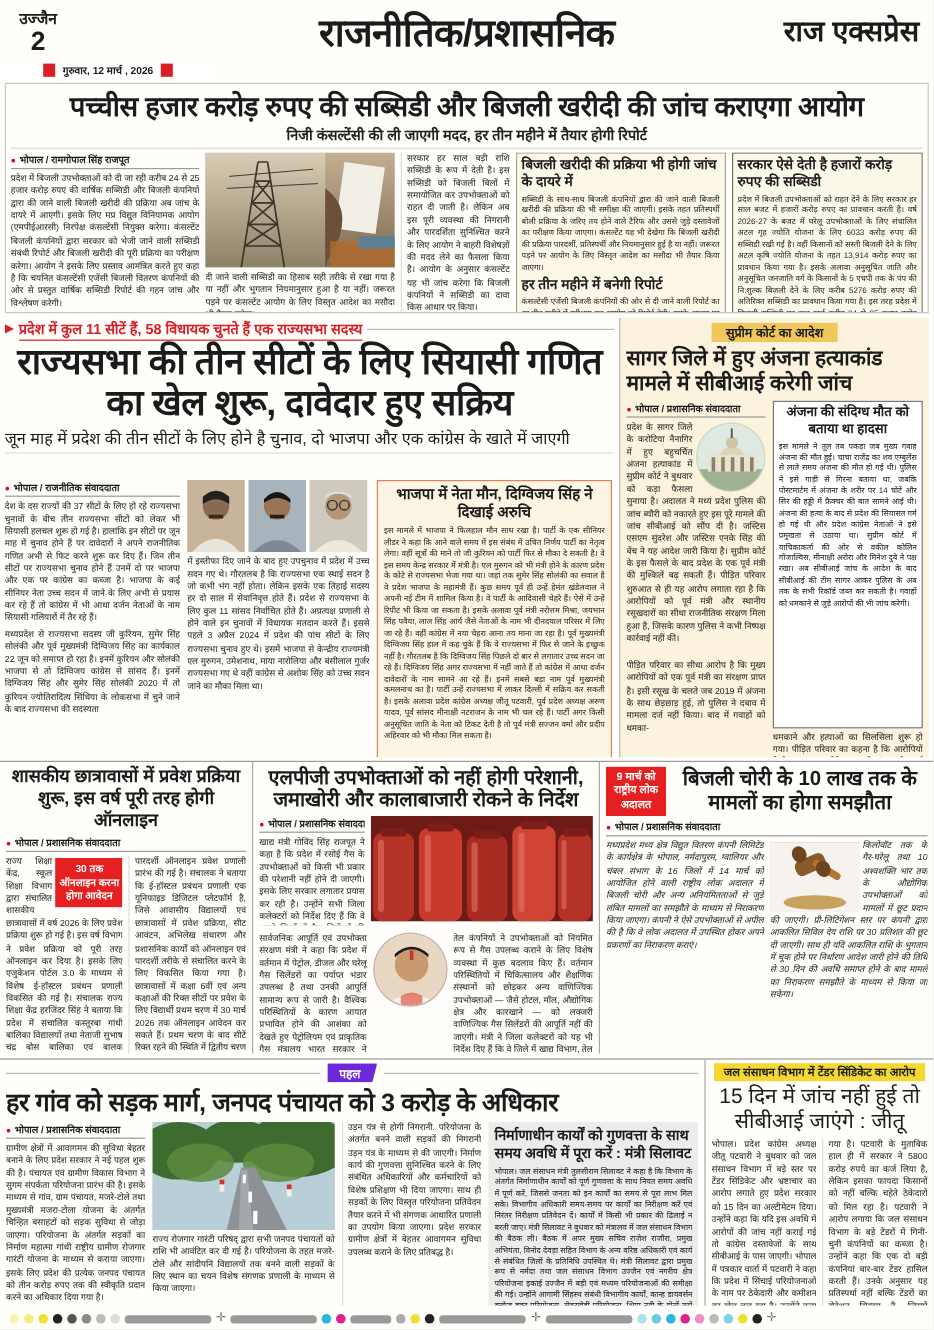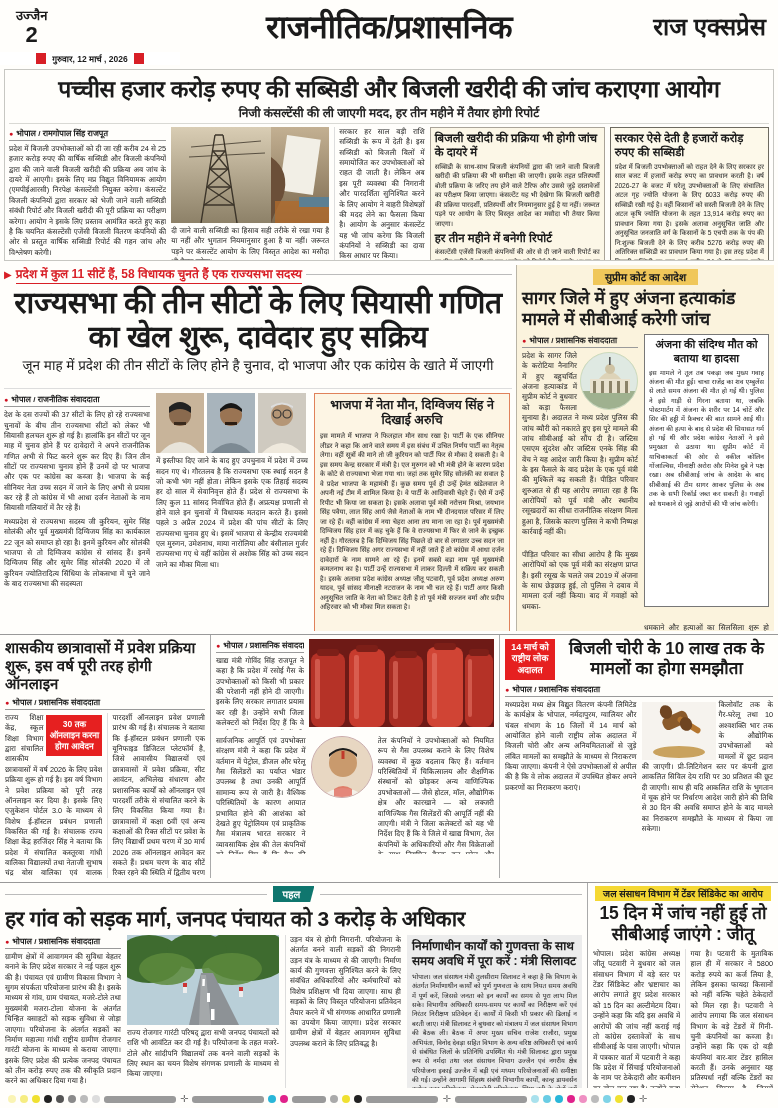--- a/index.html
+++ b/index.html
@@ -42,86 +42,86 @@
   .c3 .bd, .c4 .bd { font-size:6.7px; }
   .power { width:158px; height:96px; margin-bottom:3px; }
 
   
   .ms { position:absolute; top:265px; left:4px; width:508px; height:366px; overflow:hidden; }
   .ms .kicker { display:flex; align-items:center; gap:4px; margin-bottom:2px; }
   .ms .kicker .arr { color:#d81f26; font-size:10px; }
   .ms .kicker .ktext { color:#d81f26; font-weight:800; font-size:12px; border-bottom:1.5px solid #d81f26; padding-bottom:1px; white-space:nowrap; }
   .ms .kicker .kline { flex:1; height:1px; background:#bbb; }
   .ms h2 { font-size:30px; font-weight:800; line-height:1.12; text-align:center; letter-spacing:-.4px; margin:2px 0 3px; }
-  .ms .msub { font-size:13.5px; text-align:center; border-bottom:1px solid #ddd; padding-bottom:14px; margin-bottom:4px; }
+  .ms .msub { font-size:13.5px; text-align:left; border-bottom:1px solid #ddd; padding-bottom:3px; margin-bottom:22px; }
   .ms-row { display:flex; gap:6px; height:252px; overflow:hidden; }
   .ms-c1 { width:146px; }
   .ms-c2 { width:152px; }
   .ports { display:flex; gap:3px; margin-bottom:3px; }
   .port { width:48px; height:60px; }
   .ms-box { width:196px; border:1.5px solid #e0815a; background:#fdf5e4; padding:4px 5px; overflow:hidden; }
   .ms-box h3 { font-size:12.5px; font-weight:800; text-align:center; line-height:1.2; margin-bottom:3px; }
   .ms-box .bd { font-size:6.7px; }
 
   
   .cbi { position:absolute; top:265px; left:516px; width:258px; height:366px; background:#fbf3dd; border-left:1px solid #b9b4a6; padding:4px 5px; overflow:hidden; }
   .cbi .yk { display:block; width:fit-content; margin:0 auto 3px; background:#f0c75a; font-size:10.5px; font-weight:800; padding:1px 12px; }
   .cbi h2 { font-size:17.5px; font-weight:800; text-align:left; line-height:1.2; margin-bottom:4px; }
   .cbi-row { display:flex; gap:6px; }
   .cbi-cl { width:116px; }
   .cbi-cr { flex:1; }
   .cbi .sub { font-size:12px; font-weight:800; text-align:center; line-height:1.25; border-bottom:2px solid #c23; padding-bottom:3px; margin-bottom:3px; }
   .court { float:right; width:58px; height:58px; border-radius:50%; overflow:hidden; margin:1px 0 2px 3px; border:1px solid #cdb; }
-  .wbox { background:#fff; border:1px solid #777; padding:3px 4px; margin-bottom:16px; }
+  .wbox { background:#fff; border:1px solid #777; padding:3px 4px; margin-bottom:3px; }
   .wbox h3 { font-size:11px; font-weight:800; text-align:center; line-height:1.25; margin-bottom:2px; }
   .wbox .bd { font-size:6.6px; }
 
   
   .mid { position:absolute; top:634px; left:0; width:778px; height:244px; border-top:1px solid #999; display:flex; }
   .panel { padding:4px 5px; overflow:hidden; }
   .hostel { width:210px; }
-  .hostel h2 { font-size:15px; font-weight:800; line-height:1.2; margin-bottom:3px; }
+  .hostel h2 { font-size:15px; font-weight:800; text-align:center; line-height:1.2; margin-bottom:3px; }
   .h-cols { display:flex; gap:5px; }
   .h-cols > div { width:50%; }
   .h-cols > div + div { border-left:1px solid #ddd; padding-left:4px; }
   .redbox { float:right; width:56px; background:#e62020; color:#fff; font-weight:800; font-size:8.5px; line-height:1.3; text-align:center; padding:4px 2px; margin:2px 0 2px 3px; }
   .lpg { width:290px; border-left:1px solid #aaa; border-right:1px solid #aaa; }
   .lpg h2 { font-size:16.5px; font-weight:800; line-height:1.15; text-align:center; margin-bottom:3px; }
   .lpg-r1 { display:flex; gap:5px; margin-bottom:3px; }
   .lpg-r1 .ca { width:88px; }
   .cyl { width:186px; height:88px; }
   .lpg-r2 { display:flex; gap:5px; align-items:flex-start; }
   .minister { width:62px; height:62px; border-radius:50%; overflow:hidden; flex:0 0 auto; border:1px solid #caa; }
   .lok { width:278px; }
   .lok-head { display:flex; gap:5px; align-items:stretch; margin-bottom:3px; }
   .badge14 { width:50px; background:#e62020; color:#fff; font-size:9px; font-weight:800; text-align:center; line-height:1.25; padding:3px 2px; }
   .lok h2 { flex:1; font-size:17px; font-weight:800; line-height:1.2; text-align:center; align-self:center; }
-  .lok-cols { display:flex; gap:5px; }
+  .lok-cols { display:flex; gap:5px;font-style:italic; }
   .lok-cols > div { width:50%; }
   .gavel { float:left; width:74px; height:58px; margin:2px 3px 2px 0; }
 
   
   .bot { position:absolute; top:882px; left:0; width:778px; height:206px; border-top:1px solid #999; display:flex; }
   .roads { width:588px; padding:3px 5px; border-right:1px solid #aaa; overflow:hidden; }
   .kband { display:flex; align-items:center; gap:6px; margin-bottom:2px; }
   .kband .kline { flex:1; height:1px; background:#bbb; }
-  .kband .tag { background:#0f766e; color:#fff; font-size:10px; font-weight:800; padding:1px 14px 1px 10px; clip-path:polygon(0 0,100% 0,90% 100%,0 100%); }
+  .kband .tag { background:#6d28d9; color:#fff; font-size:10px; font-weight:800; padding:1px 14px 1px 10px; clip-path:polygon(0 0,100% 0,90% 100%,0 100%); }
   .kband .ktext { font-size:11px; font-weight:800; }
   .roads h2 { font-size:21px; font-weight:800; white-space:nowrap; overflow:hidden; letter-spacing:-.3px; margin:1px 0 3px; }
   .roads-row { display:flex; gap:6px; height:160px; overflow:hidden; }
   .r-c1 { width:116px; }
   .r-c2 { width:152px; }
   .road-ph { width:152px; height:90px; margin-bottom:3px; }
   .r-c3 { width:116px; border-left:1px solid #ddd; padding-left:4px; }
   .minbox { flex:1; background:#ececec; padding:4px 5px; overflow:hidden; }
   .minbox h3 { font-size:12px; font-weight:700; text-align:left; line-height:1.25; margin-bottom:3px; }
   .minbox .bd { font-size:6.6px; }
   .jitu { flex:1; padding:3px 5px; overflow:hidden; }
   .jitu .yk { display:block; width:fit-content; margin:0 auto 2px; background:#f5d832; font-size:9.5px; font-weight:800; padding:1px 8px; }
-  .jitu h2 { font-size:17.5px; font-weight:700; text-align:center; line-height:1.2; margin-bottom:4px; }
+  .jitu h2 { font-size:17.5px; font-weight:400; text-align:center; line-height:1.2; margin-bottom:4px; }
   .jitu-cols { display:flex; gap:5px; }
   .jitu-cols > div { width:50%; font-size:7px; }
   .jitu-cols > div + div { border-left:1px solid #ddd; padding-left:4px; }
 
   
   .marks { position:absolute; top:1093px; left:8px; right:8px; height:12px; display:flex; align-items:center; gap:4px; }
   .marks i { display:inline-block; }
   .marks .d { width:8px; height:8px; border-radius:50%; }
   .marks .b { height:7px; border-radius:3px; background:#9a9a9a; }
   .marks .x { color:#777; font-size:10px; font-style:normal; line-height:1; }
@@ -306,20 +306,21 @@
             <span>राज्य शिक्षा केंद्र, स्कूल शिक्षा विभाग द्वारा संचालित शासकीय छात्रावासों में वर्ष 2026 के लिए प्रवेश प्रक्रिया शुरू हो गई है। इस वर्ष विभाग ने प्रवेश प्रक्रिया को पूरी तरह ऑनलाइन कर दिया है। इसके लिए एजुकेशन पोर्टल 3.0 के माध्यम से विशेष ई-हॉस्टल प्रबंधन प्रणाली विकसित की गई है। संचालक राज्य शिक्षा केंद्र हरजिंदर सिंह ने बताया कि प्रदेश में संचालित कस्तूरबा गांधी बालिका विद्यालयों तथा नेताजी सुभाष चंद्र बोस बालिका एवं बालक छात्रावासों में विशेष रूप से वंचित वर्ग के बालक-बालिकाओं को उच्च प्राथमिक स्तर की शिक्षा के अवसर उपलब्ध कराने के उद्देश्य से</span>
           </div>
         </div>
         <div>
           <p class="bd" style="height:172px">पारदर्शी ऑनलाइन प्रवेश प्रणाली प्रारंभ की गई है। संचालक ने बताया कि ई-हॉस्टल प्रबंधन प्रणाली एक यूनिफाइड डिजिटल प्लेटफॉर्म है, जिसे आवासीय विद्यालयों एवं छात्रावासों में प्रवेश प्रक्रिया, सीट आवंटन, अभिलेख संधारण और प्रशासनिक कार्यों को ऑनलाइन एवं पारदर्शी तरीके से संचालित करने के लिए विकसित किया गया है। छात्रावासों में कक्षा 6वीं एवं अन्य कक्षाओं की रिक्त सीटों पर प्रवेश के लिए विद्यार्थी प्रथम चरण में 30 मार्च 2026 तक ऑनलाइन आवेदन कर सकते हैं। प्रथम चरण के बाद सीटें रिक्त रहने की स्थिति में द्वितीय चरण के आवेदन की प्रक्रिया शुरू होगी। यह 6 अप्रैल से 10 जून तक चलेगी।</p>
         </div>
       </div>
     </section>
 
     <section class="panel lpg">
+      <h2>एलपीजी उपभोक्ताओं को नहीं होगी परेशानी, जमाखोरी और कालाबाजारी रोकने के निर्देश</h2>
       <div class="lpg-r1">
         <div class="ca">
           <div class="byline"><span class="dot">●</span><span>भोपाल / प्रशासनिक संवाददाता</span></div>
           <p class="bd" style="height:74px">खाद्य मंत्री गोविंद सिंह राजपूत ने कहा है कि प्रदेश में रसोई गैस के उपभोक्ताओं को किसी भी प्रकार की परेशानी नहीं होने दी जाएगी। इसके लिए सरकार लगातार प्रयास कर रही है। उन्होंने सभी जिला कलेक्टरों को निर्देश दिए हैं कि वे अपने जिलों में गैस सिलेंडरों की जमाखोरी और कालाबाजारी न होने दें।</p>
         </div>
         <div class="photo cyl">
           <svg width="186" height="88" viewBox="0 0 186 88">
             <rect width="186" height="88" fill="#6e1a16"></rect>
             <g>
               <rect x="2" y="14" width="34" height="74" rx="8" fill="#b53227"></rect>
@@ -356,21 +357,21 @@
               <path d="M6 62 Q31 40 56 62 Z" fill="#f4f1ea"></path>
               <path d="M22 52 Q31 46 40 52 L40 62 L22 62 Z" fill="#d8412f" opacity=".6"></path>
             </svg>
         </div>
         <p class="bd" style="flex:1.3; height:118px">तेल कंपनियों ने उपभोक्ताओं को नियमित रूप से गैस उपलब्ध कराने के लिए विशेष व्यवस्था में कुछ बदलाव किए हैं। वर्तमान परिस्थितियों में चिकित्सालय और शैक्षणिक संस्थानों को छोड़कर अन्य वाणिज्यिक उपभोक्ताओं — जैसे होटल, मॉल, औद्योगिक क्षेत्र और कारखाने — को लक्जरी वाणिज्यिक गैस सिलेंडरों की आपूर्ति नहीं की जाएगी। मंत्री ने जिला कलेक्टरों को यह भी निर्देश दिए हैं कि वे जिले में खाद्य विभाग, तेल कंपनियों के अधिकारियों और गैस विक्रेताओं के साथ नियमित बैठक कर घरेलू और वाणिज्यिक सिलेंडरों की उपलब्धता की समीक्षा करें। आवश्यकता पड़ने पर वैकल्पिक ईंधन स्रोतों का उपयोग करने की सलाह भी दी जाए।</p>
       </div>
     </section>
 
     <section class="panel lok">
       <div class="lok-head">
-        <div class="badge14">14 मार्च को राष्ट्रीय लोक अदालत</div>
+        <div class="badge14">9 मार्च को राष्ट्रीय लोक अदालत</div>
         <h2>बिजली चोरी के 10 लाख तक के मामलों का होगा समझौता</h2>
       </div>
       <div class="byline"><span class="dot">●</span><span>भोपाल / प्रशासनिक संवाददाता</span></div>
       <div class="lok-cols">
         <div>
           <p class="bd" style="height:168px">मध्यप्रदेश मध्य क्षेत्र विद्युत वितरण कंपनी लिमिटेड के कार्यक्षेत्र के भोपाल, नर्मदापुरम, ग्वालियर और चंबल संभाग के 16 जिलों में 14 मार्च को आयोजित होने वाली राष्ट्रीय लोक अदालत में बिजली चोरी और अन्य अनियमितताओं से जुड़े लंबित मामलों का समझौते के माध्यम से निराकरण किया जाएगा। कंपनी ने ऐसे उपभोक्ताओं से अपील की है कि वे लोक अदालत में उपस्थित होकर अपने प्रकरणों का निराकरण कराएं।</p>
         </div>
         <div>
           <div class="bd" style="height:168px">
             <span class="photo gavel">

